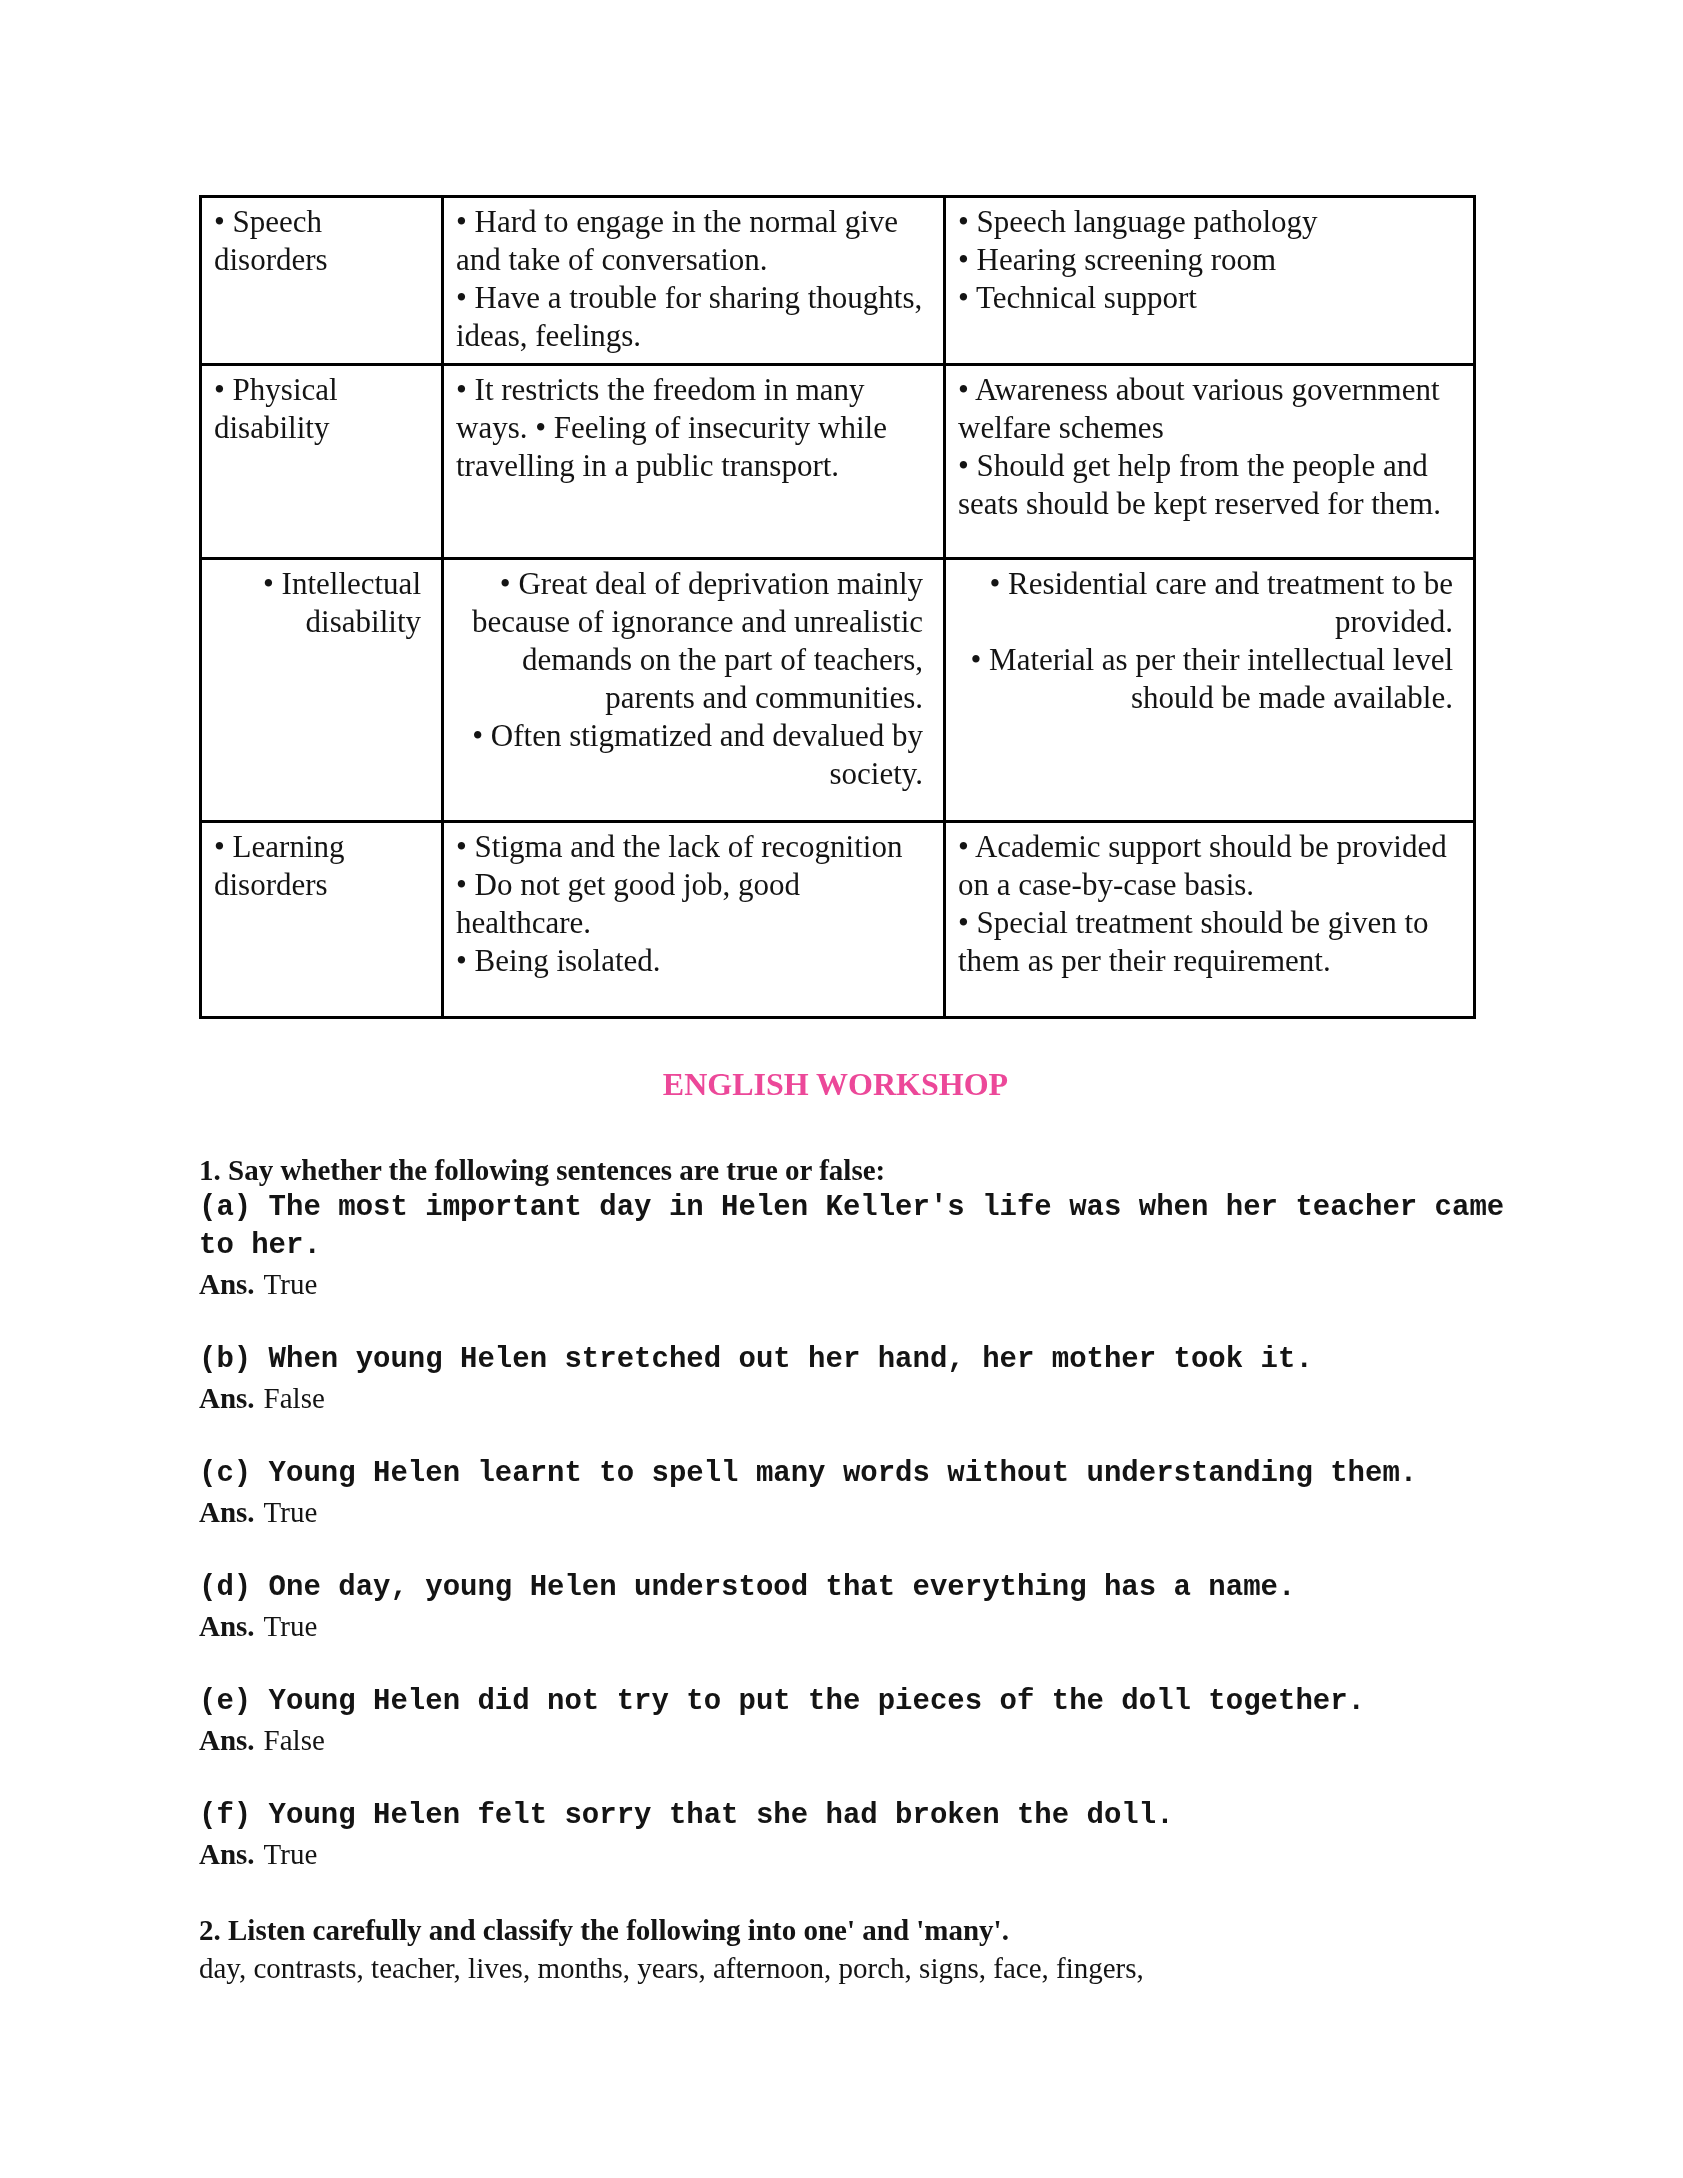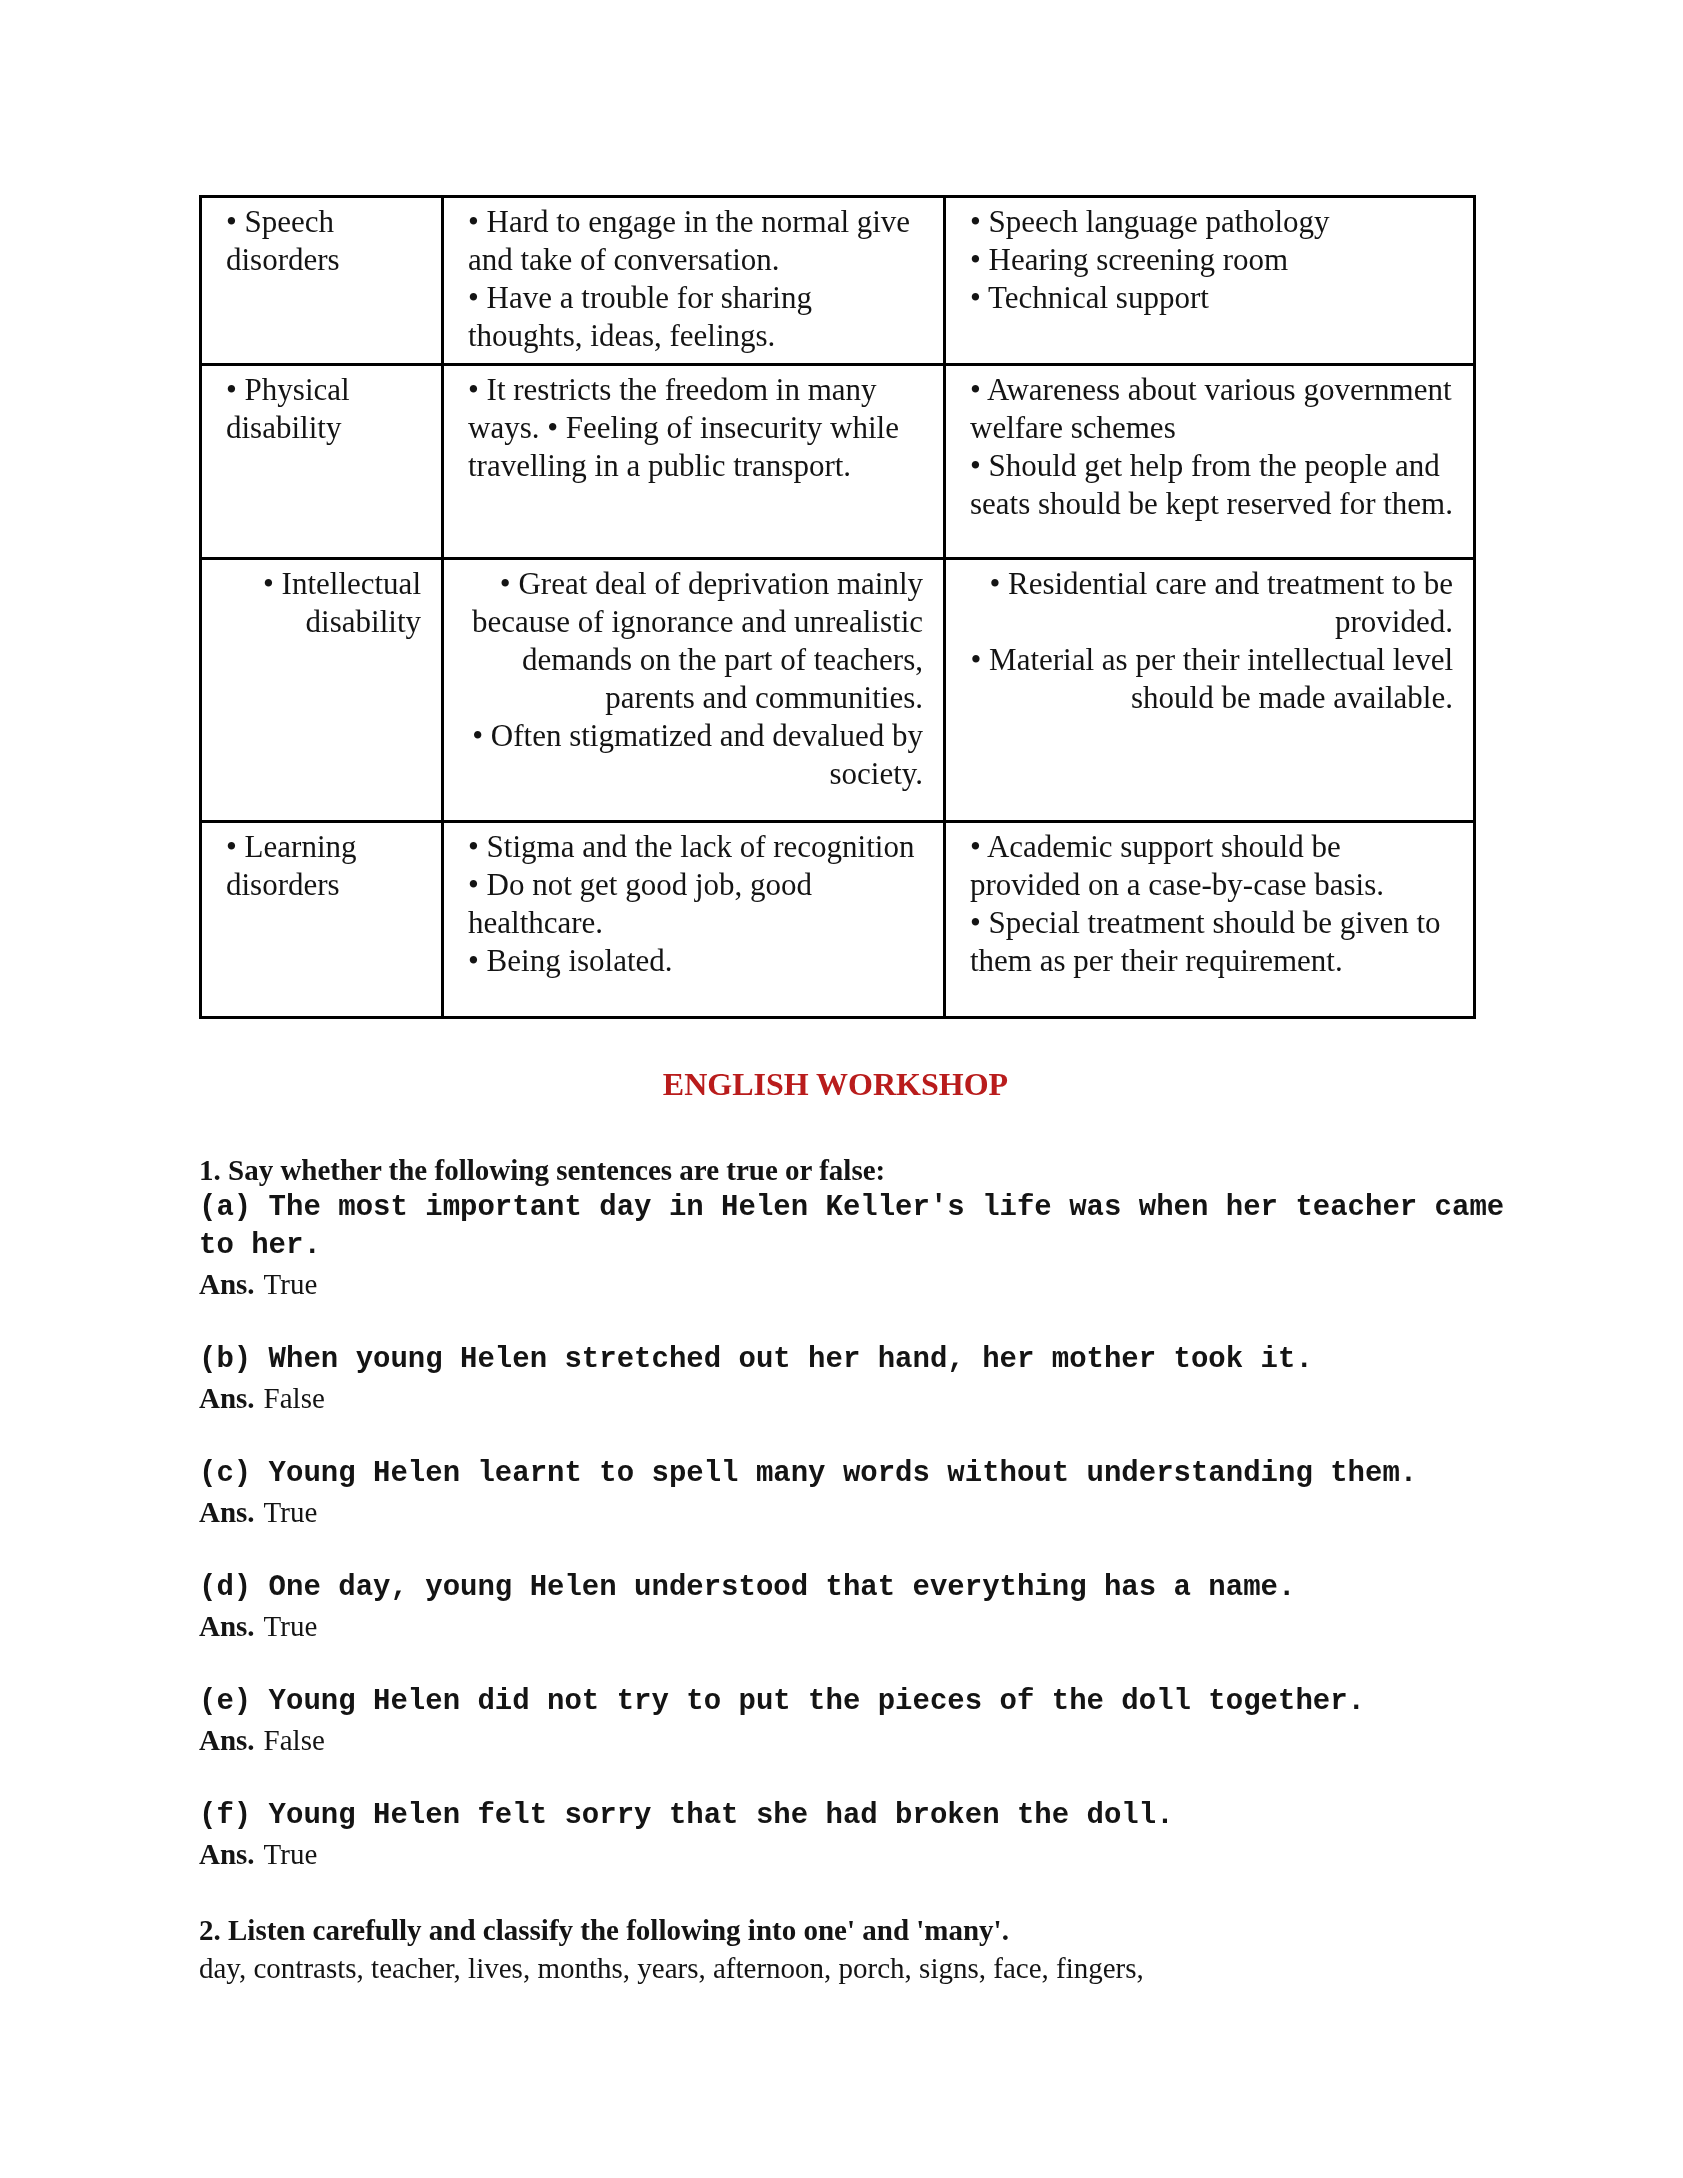--- a/index.html
+++ b/index.html
@@ -15,42 +15,42 @@
     overflow: hidden;
   }
   table.doc-table {
     border-collapse: collapse;
     table-layout: fixed;
     width: 1273px;
   }
   table.doc-table td {
     border: 3px solid #000000;
     vertical-align: top;
-    padding: 5px 20px 8px 24px;
+    padding: 5px 20px 8px 12px;
     font-size: 31px;
     line-height: 38px;
     box-sizing: border-box;
   }
   td.c1 { width: 242px; }
   td.c2 { width: 502px; }
   td.c3 { width: 530px; }
   tr.r1 { height: 156px; }
   tr.r2 { height: 194px; }
   tr.r3 { height: 263px; text-align: right; }
   tr.r4 { height: 196px; }
   .bullet-par { margin: 0; }
 
   .section-heading {
     width: 1273px;
     margin-top: 46px;
     text-align: center;
     font-weight: bold;
     font-size: 32px;
     line-height: 38px;
-    color: #b91c1c;
+    color: #ec4899;
   }
 
   .body-block {
     width: 1317px;
     margin-top: 48px;
     font-size: 29px;
     line-height: 38px;
   }
   .ex-title { font-weight: bold; margin: 0; }
   .qa-item { margin-top: 0; }

